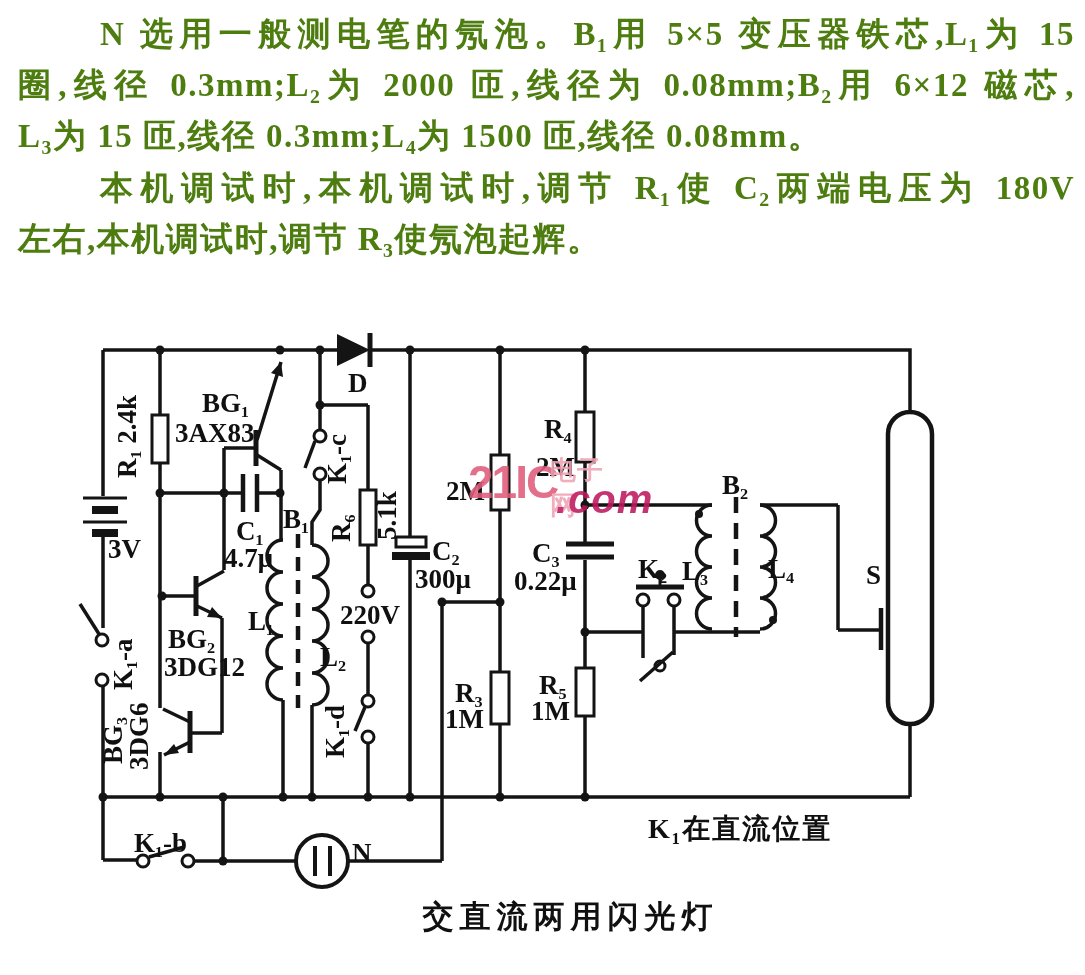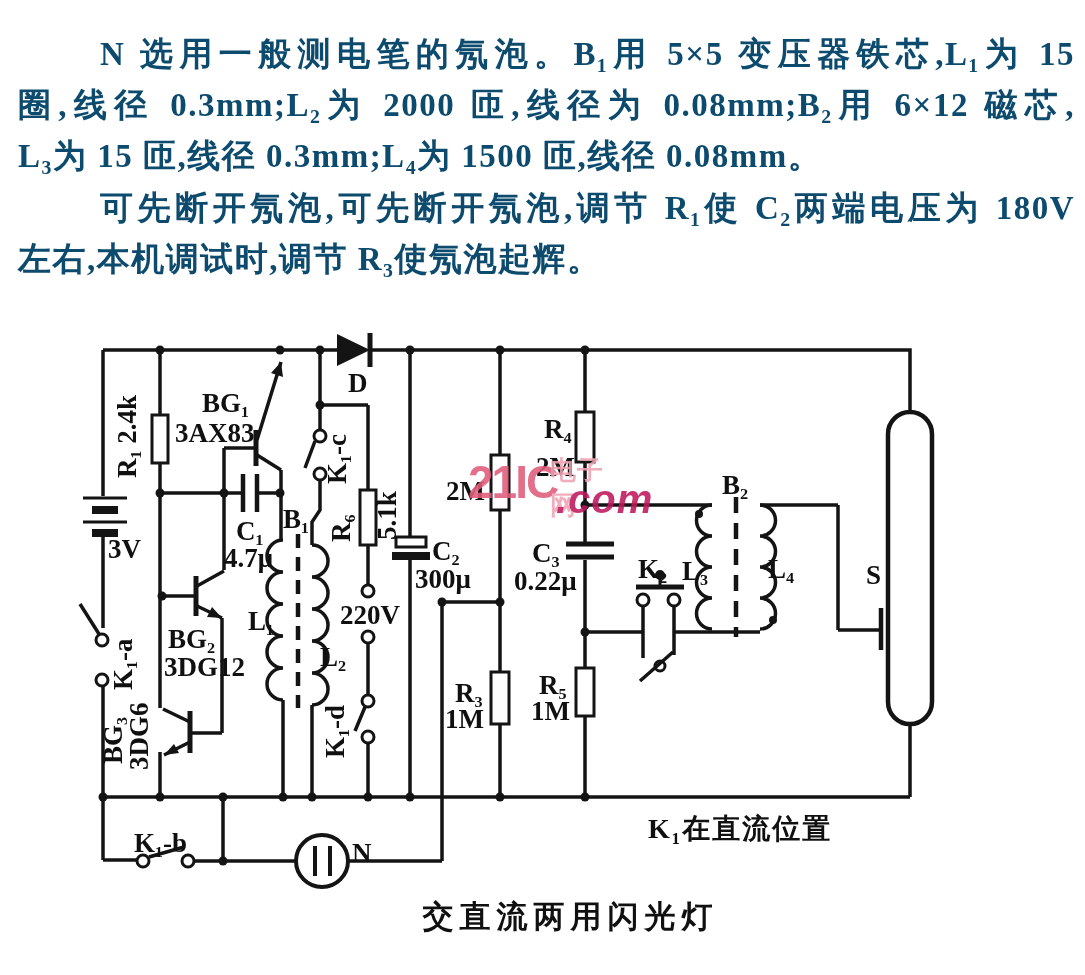--- a/index.html
+++ b/index.html
@@ -1,20 +1,20 @@
 <!DOCTYPE html>
 <html><head>
 <meta charset="utf-8">
 <style>
   html,body{margin:0;padding:0;background:#ffffff;}
   #page{position:relative;width:1085px;height:975px;background:#ffffff;overflow:hidden;
         font-family:"Liberation Serif","DejaVu Serif",serif;color:#0d0d0d;}
   .tline{position:absolute;left:18px;width:1057px;font-size:33px;font-weight:700;
          letter-spacing:1.5px;white-space:nowrap;text-align:justify;text-align-last:justify;
-         box-sizing:border-box;color:#0c4a6e;margin-top:20px;}
+         box-sizing:border-box;color:#4d7c0f;}
   .tline.last{text-align:center;text-align-last:left;}
   .tline.indent{padding-left:82px;}
   #caption{position:absolute;left:28px;top:896px;width:1085px;text-align:center;
            font-size:31px;font-weight:700;letter-spacing:6px;color:#101010;}
   svg text{font-family:"Liberation Serif","DejaVu Serif",serif;font-weight:700;fill:#101010;}
   .clbl{font-size:27px;}
   .cnote{font-size:28px;letter-spacing:2px;}
   
   #wm{position:absolute;left:468px;top:453px;width:160px;height:62px;opacity:.88;
       pointer-events:none;font-family:"Liberation Sans","DejaVu Sans",sans-serif;}
@@ -27,21 +27,21 @@
 </style>
 </head>
 <body>
 
 <div id="page">
 
   <div>
     <div class="tline indent" style="top:12px">N 选用一般测电笔的氖泡。B₁用 5×5 变压器铁芯,L₁为 15</div>
     <div class="tline" style="top:63px">圈,线径 0.3mm;L₂为 2000 匝,线径为 0.08mm;B₂用 6×12 磁芯,</div>
     <div class="tline last" style="top:114px">L₃为 15 匝,线径 0.3mm;L₄为 1500 匝,线径 0.08mm。</div>
-    <div class="tline indent" style="top:166px">可先断开氖泡,可先断开氖泡,调节 R₁使 C₂两端电压为 180V</div>
+    <div class="tline indent" style="top:166px">本机调试时,本机调试时,调节 R₁使 C₂两端电压为 180V</div>
     <div class="tline last" style="top:217px">左右,本机调试时,调节 R₃使氖泡起辉。</div>
   </div>
 
   <svg width="1085" height="975" viewBox="0 0 1085 975" style="position:absolute;left:0;top:0" xmlns="http://www.w3.org/2000/svg">
 
     <g stroke="#141414" stroke-width="3.5" fill="none">
 
       <path d="M103,350 H337 M371,350 H910 V412 M103,350 V496 M103,536 V628 M103,686 V797 M103,797 H910 M910,724 V797"></path>
 
       <path d="M103,797 V860 M103,860 H137 M194,861 H296 M348,861 H442 M442,861 V602 M223,797 V861"></path>

